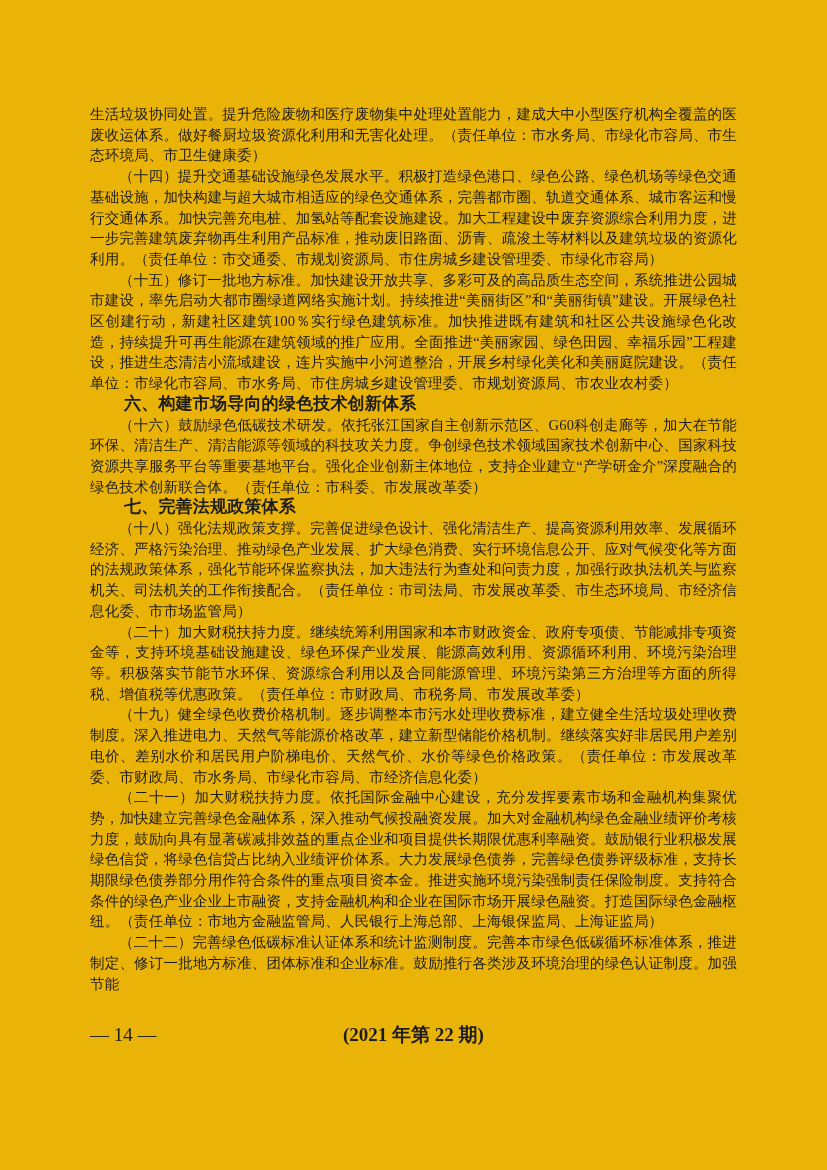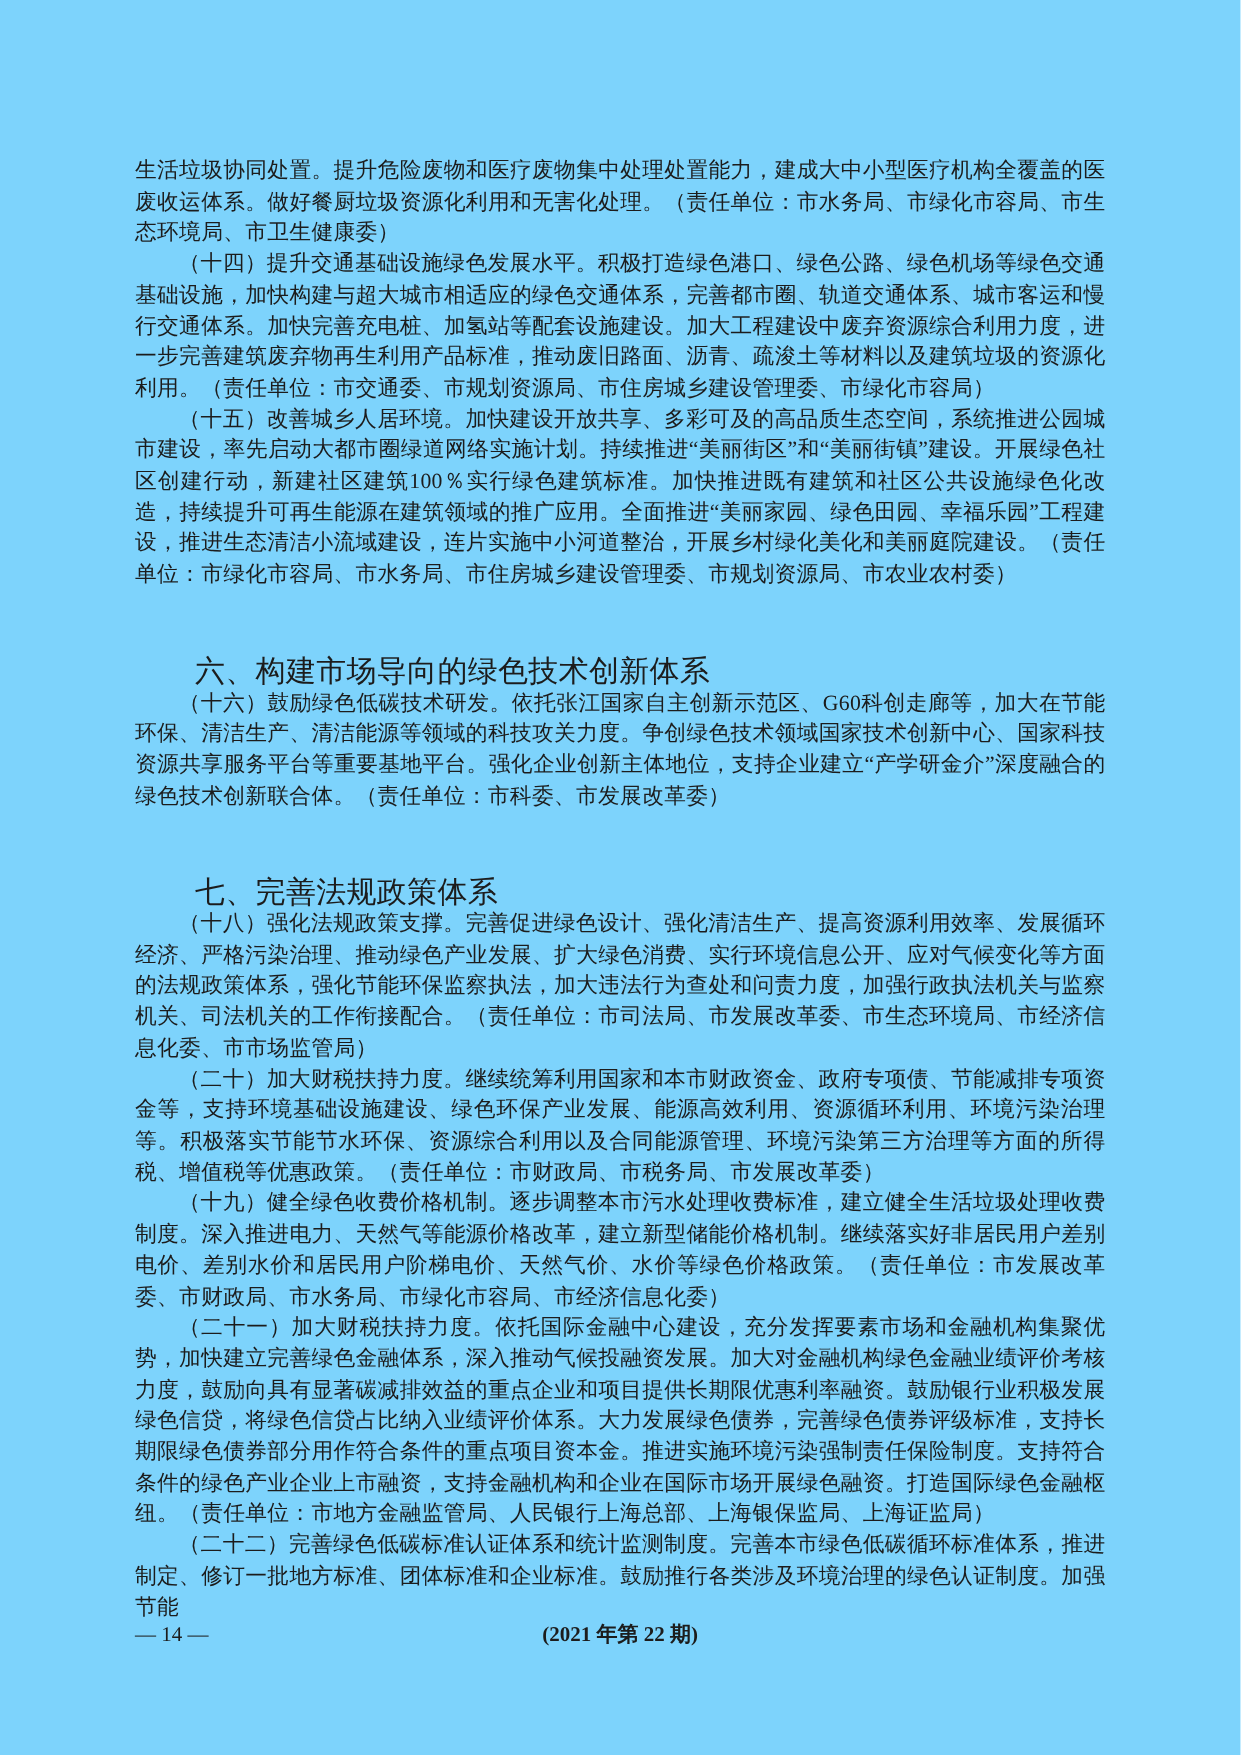--- a/index.html
+++ b/index.html
@@ -4,53 +4,52 @@
 <style>
   * { margin: 0; padding: 0; box-sizing: border-box; }
   html, body {
     width: 827px; height: 1170px;
     background: #ffffff;
     font-family: "Liberation Serif", "DejaVu Serif", serif;
   }
   .page {
     position: relative;
     width: 827px; height: 1170px;
-    background: #7dd3fc;
+    background: #eab308;
     color: #1c1c1c;
     overflow: hidden;
   }
   .content {
     position: absolute;
     left: 90px; top: 104px;
     width: 647px;
   }
   .para {
     font-size: 14.5px;
     line-height: 20.7px;
     text-align: justify;
     text-indent: 2em;
     letter-spacing: 0.2px;
   }
   .para.no-indent { text-indent: 0; }
   .lead { font-weight: normal; }
   .section-heading {
-    font-size: 20px;
+    font-size: 17px;
     line-height: 20.7px;
-    font-weight: normal;
+    font-weight: bold;
     text-indent: 2em;
     font-family: "Liberation Sans", "DejaVu Sans", sans-serif;
     letter-spacing: 0.2px;
-    margin-top: 44px;
   }
   .footer {
     position: absolute;
     left: 90px; right: 90px;
-    top: 1080px;
+    top: 1024px;
     height: 22px;
-    font-size: 14px;
+    font-size: 19px;
     line-height: 22px;
   }
   .footer-page-number {
     position: absolute;
     left: 0; top: 0;
   }
   .footer-issue {
     position: absolute;
     left: 0; right: 0;
     text-align: center;
@@ -65,21 +64,21 @@
 
     <p class="para no-indent">
       <span>生活垃圾协同处置。提升危险废物和医疗废物集中处理处置能力，建成大中小型医疗机构全覆盖的医废收运体系。做好餐厨垃圾资源化利用和无害化处理。（责任单位：市水务局、市绿化市容局、市生态环境局、市卫生健康委）</span>
     </p>
 
     <p class="para">
       <span class="lead">（十四）提升交通基础设施绿色发展水平。</span><span>积极打造绿色港口、绿色公路、绿色机场等绿色交通基础设施，加快构建与超大城市相适应的绿色交通体系，完善都市圈、轨道交通体系、城市客运和慢行交通体系。加快完善充电桩、加氢站等配套设施建设。加大工程建设中废弃资源综合利用力度，进一步完善建筑废弃物再生利用产品标准，推动废旧路面、沥青、疏浚土等材料以及建筑垃圾的资源化利用。（责任单位：市交通委、市规划资源局、市住房城乡建设管理委、市绿化市容局）</span>
     </p>
 
     <p class="para">
-      <span class="lead">（十五）改善城乡人居环境。</span><span>加快建设开放共享、多彩可及的高品质生态空间，系统推进公园城市建设，率先启动大都市圈绿道网络实施计划。持续推进“美丽街区”和“美丽街镇”建设。开展绿色社区创建行动，新建社区建筑100％实行绿色建筑标准。加快推进既有建筑和社区公共设施绿色化改造，持续提升可再生能源在建筑领域的推广应用。全面推进“美丽家园、绿色田园、幸福乐园”工程建设，推进生态清洁小流域建设，连片实施中小河道整治，开展乡村绿化美化和美丽庭院建设。（责任单位：市绿化市容局、市水务局、市住房城乡建设管理委、市规划资源局、市农业农村委）</span>
+      <span class="lead">（十五）修订一批地方标准。</span><span>加快建设开放共享、多彩可及的高品质生态空间，系统推进公园城市建设，率先启动大都市圈绿道网络实施计划。持续推进“美丽街区”和“美丽街镇”建设。开展绿色社区创建行动，新建社区建筑100％实行绿色建筑标准。加快推进既有建筑和社区公共设施绿色化改造，持续提升可再生能源在建筑领域的推广应用。全面推进“美丽家园、绿色田园、幸福乐园”工程建设，推进生态清洁小流域建设，连片实施中小河道整治，开展乡村绿化美化和美丽庭院建设。（责任单位：市绿化市容局、市水务局、市住房城乡建设管理委、市规划资源局、市农业农村委）</span>
     </p>
 
     <p class="section-heading">六、构建市场导向的绿色技术创新体系</p>
 
     <p class="para">
       <span class="lead">（十六）鼓励绿色低碳技术研发。</span><span>依托张江国家自主创新示范区、G60科创走廊等，加大在节能环保、清洁生产、清洁能源等领域的科技攻关力度。争创绿色技术领域国家技术创新中心、国家科技资源共享服务平台等重要基地平台。强化企业创新主体地位，支持企业建立“产学研金介”深度融合的绿色技术创新联合体。（责任单位：市科委、市发展改革委）</span>
     </p>
 
 
     <p class="section-heading">七、完善法规政策体系</p>

